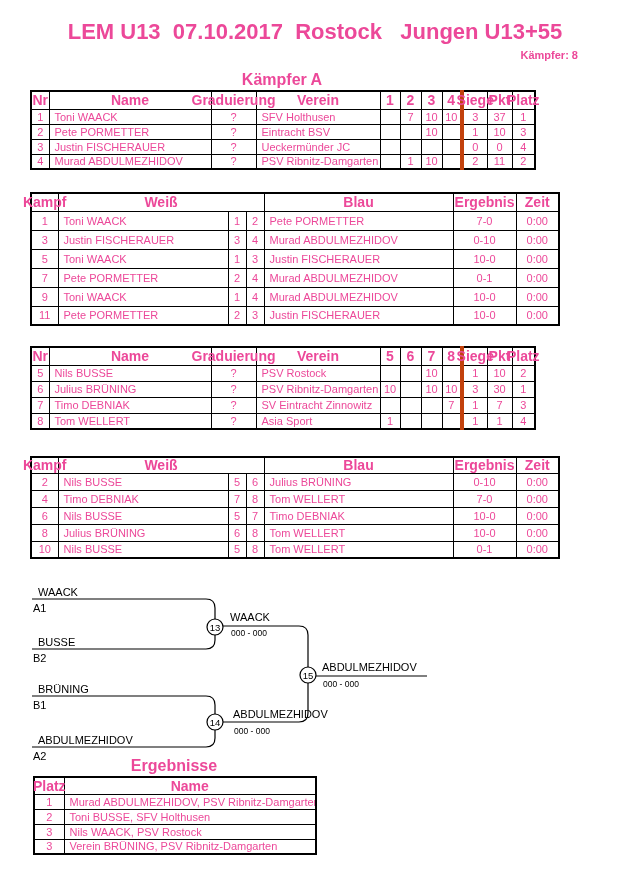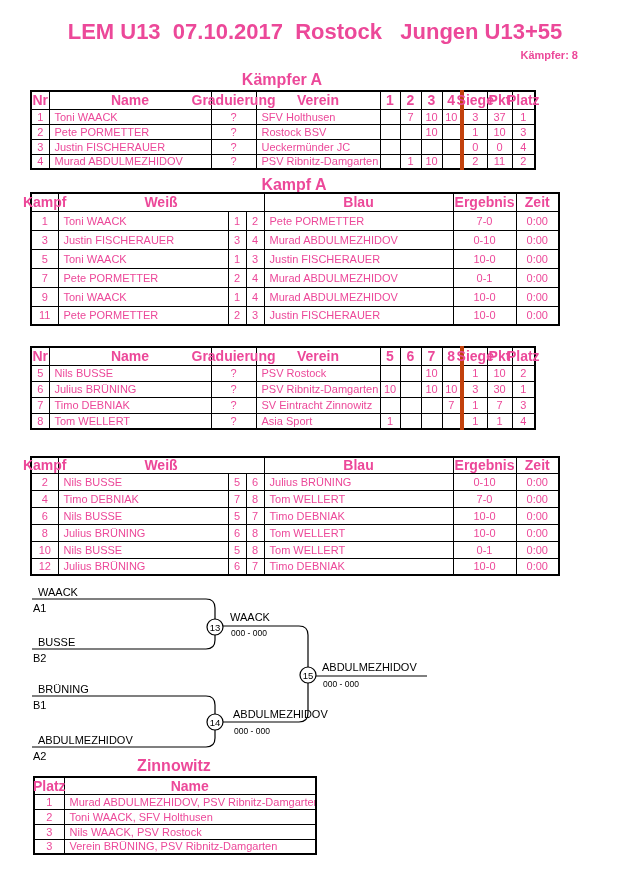--- a/index.html
+++ b/index.html
@@ -103,21 +103,21 @@
         <td class="c">10</td>
         <td class="c">10</td>
         <td class="c sep">3</td>
         <td class="c">37</td>
         <td class="c">1</td>
       </tr>
       <tr>
         <td class="c">2</td>
         <td class="l">Pete PORMETTER</td>
         <td class="c">?</td>
-        <td class="l">Rostock BSV</td>
+        <td class="l">Eintracht BSV</td>
         <td class="c"></td>
         <td class="c"></td>
         <td class="c">10</td>
         <td class="c"></td>
         <td class="c sep">1</td>
         <td class="c">10</td>
         <td class="c">3</td>
       </tr>
       <tr>
         <td class="c">3</td>
@@ -141,21 +141,20 @@
         <td class="c">1</td>
         <td class="c">10</td>
         <td class="c"></td>
         <td class="c sep">2</td>
         <td class="c">11</td>
         <td class="c">2</td>
       </tr>
     </tbody>
   </table>
 
-  <div class="abs sec" style="left:30px;top:176px;width:528px;">Kampf A</div>
 
   <table id="matches-a" style="left:30px;top:192px;width:528px;">
     <colgroup>
         <col style="width:27px">
         <col style="width:170px">
         <col style="width:18px">
         <col style="width:18px">
         <col style="width:189px">
         <col style="width:63px">
         <col style="width:43px">
@@ -413,29 +412,20 @@
         <td class="c">10-0</td>
         <td class="c">0:00</td>
       </tr>
       <tr>
         <td class="c">10</td>
         <td class="l">Nils BUSSE</td>
         <td class="c">5</td>
         <td class="c">8</td>
         <td class="l">Tom WELLERT</td>
         <td class="c">0-1</td>
-        <td class="c">0:00</td>
-      </tr>
-      <tr>
-        <td class="c">12</td>
-        <td class="l">Julius BRÜNING</td>
-        <td class="c">6</td>
-        <td class="c">7</td>
-        <td class="l">Timo DEBNIAK</td>
-        <td class="c">10-0</td>
         <td class="c">0:00</td>
       </tr>
     </tbody>
   </table>
 
   <svg class="abs" style="left:0;top:575px;" width="450" height="200" viewBox="0 575 450 200">
     <g fill="none" stroke="#000" stroke-width="1.2">
       <path d="M 32 599 H 206 Q 215 599 215 608 V 620"></path>
       <path d="M 32 649 H 206 Q 215 649 215 640 V 634"></path>
       <path d="M 223 626 H 299 Q 308 626 308 635 V 668"></path>
@@ -459,21 +449,21 @@
     <text class="bk-name" x="38" y="693">BRÜNING</text>
     <text class="bk-seed" x="33" y="709">B1</text>
     <text class="bk-name" x="38" y="744">ABDULMEZHIDOV</text>
     <text class="bk-seed" x="33" y="760">A2</text>
     <text class="bk-name" x="233" y="718">ABDULMEZHIDOV</text>
     <text class="bk-score" x="234" y="734">000 - 000</text>
     <text class="bk-name" x="322" y="671">ABDULMEZHIDOV</text>
     <text class="bk-score" x="323" y="687">000 - 000</text>
   </svg>
 
-  <div class="abs sec" style="left:33px;top:757px;width:282px;">Zinnowitz</div>
+  <div class="abs sec" style="left:33px;top:757px;width:282px;">Ergebnisse</div>
 
   <table id="results" style="left:33px;top:776px;width:282px;">
     <colgroup>
         <col style="width:30px">
         <col style="width:252px">
       </colgroup>
     <thead>
         <tr>
       <th>
             <span class="hv">Platz</span>
@@ -483,21 +473,21 @@
           </th>
     </tr>
       </thead>
     <tbody>
       <tr>
         <td class="c">1</td>
         <td class="l">Murad ABDULMEZHIDOV, PSV Ribnitz-Damgarten</td>
       </tr>
       <tr>
         <td class="c">2</td>
-        <td class="l">Toni WAACK, SFV Holthusen</td>
+        <td class="l">Toni BUSSE, SFV Holthusen</td>
       </tr>
       <tr>
         <td class="c">3</td>
         <td class="l">Nils WAACK, PSV Rostock</td>
       </tr>
       <tr>
         <td class="c">3</td>
         <td class="l">Verein BRÜNING, PSV Ribnitz-Damgarten</td>
       </tr>
     </tbody>

